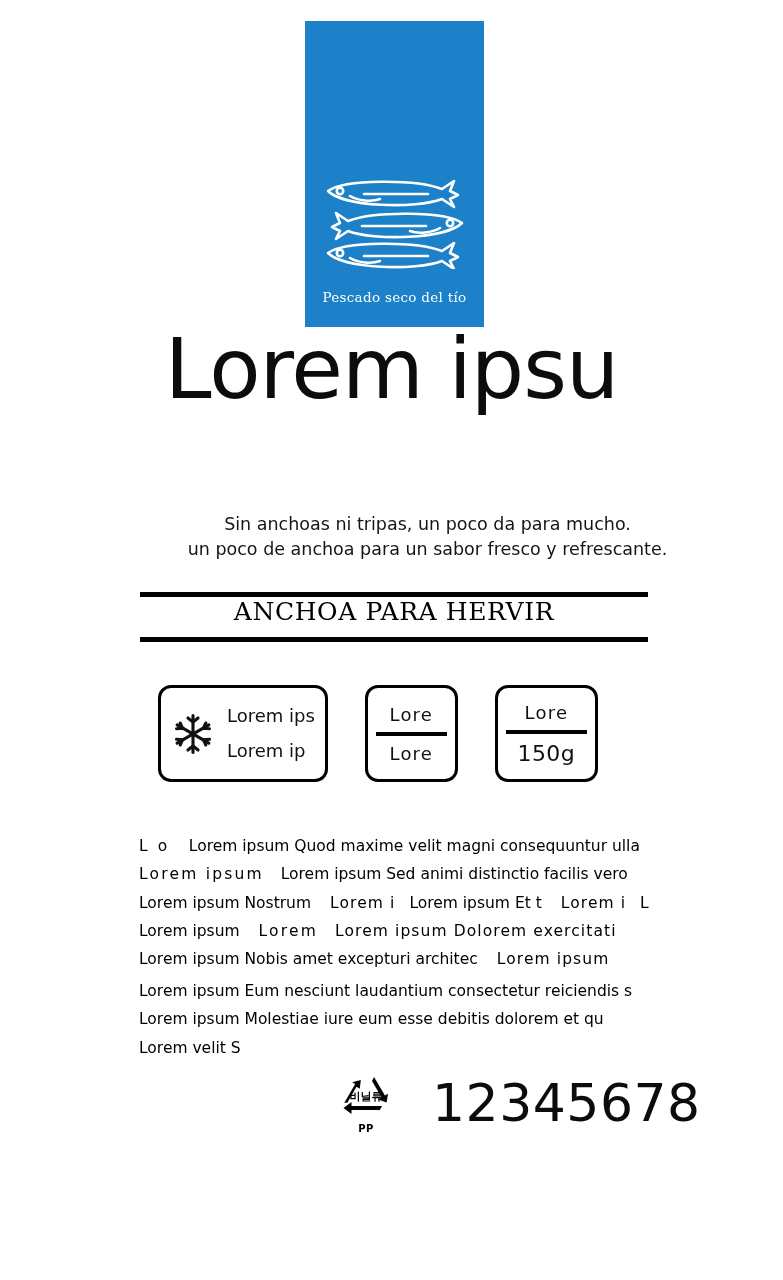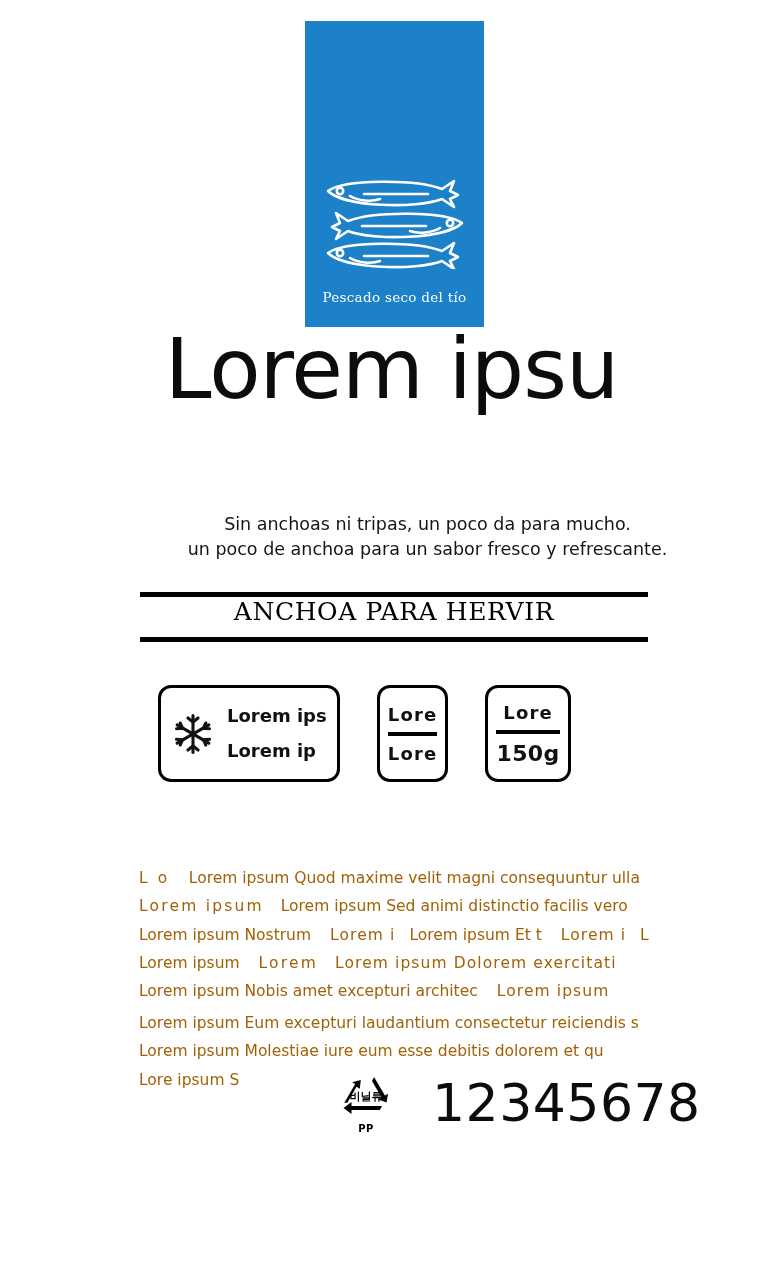--- a/index.html
+++ b/index.html
@@ -95,25 +95,24 @@
     padding: 0 0 11px;
     color: #000000;
     white-space: nowrap;
   }
 
   
   .spec-row {
     position: absolute;
     left: 158px;
     top: 685px;
-    width: 408px;
+    width: 440px;
     display: flex;
     align-items: flex-start;
     gap: 37px;
-    font-weight: bold;
   }
   .spec-box {
     border: 3px solid #000000;
     border-radius: 13px;
     box-sizing: border-box;
     background: #ffffff;
   }
   .spec-box.frozen {
     width: 200px;
     height: 97px;
@@ -160,22 +159,21 @@
   }
   .stacked-bottom.big { font-size: 22px; letter-spacing: 0.4px; }
 
   
   .legal-block {
     position: absolute;
     left: 139px;
     top: 838px;
     width: 510px;
     font-size: 15.5px;
-    color: #a16207;
-    margin-top: 32px;
+    color: #000000;
   }
   .legal-line {
     white-space: nowrap;
     overflow: hidden;
     margin-bottom: 11px;
     line-height: 1.12;
   }
   .legal-line:last-child { margin-bottom: 0; }
   .legal-line .seg { display: inline; }
   .seg.sp1 { letter-spacing: 2.6px; margin-right: 14px; }
@@ -294,23 +292,23 @@
   </div>
 
 </div>
 
 <div class="legal-block">
     <div class="legal-line"><span class="seg sp1">L o</span> <span class="seg ">Lorem ipsum Quod maxime velit magni consequuntur ulla</span> </div>
     <div class="legal-line"><span class="seg sp2">Lorem ipsum</span> <span class="seg ">Lorem ipsum Sed animi distinctio facilis vero</span> </div>
     <div class="legal-line"><span class="seg gap">Lorem ipsum Nostrum</span> <span class="seg loose">Lorem i</span> <span class="seg gap">Lorem ipsum Et t</span> <span class="seg loose">Lorem i</span> <span class="seg ">Lor</span> </div>
     <div class="legal-line"><span class="seg gap">Lorem ipsum</span> <span class="seg sp2">Lorem</span> <span class="seg loose">Lorem ipsum Dolorem exercitati</span> </div>
     <div class="legal-line para"><span class="seg gap">Lorem ipsum Nobis amet excepturi architec</span> <span class="seg loose">Lorem ipsum</span> </div>
-    <div class="legal-line"><span class="seg ">Lorem ipsum Eum excepturi laudantium consectetur reiciendis s</span> </div>
+    <div class="legal-line"><span class="seg ">Lorem ipsum Eum nesciunt laudantium consectetur reiciendis s</span> </div>
     <div class="legal-line"><span class="seg ">Lorem ipsum Molestiae iure eum esse debitis dolorem et qu</span> </div>
-    <div class="legal-line"><span class="seg ">Lore ipsum S</span> </div>
+    <div class="legal-line"><span class="seg ">Lorem velit S</span> </div>
   </div>
 
 <div class="footer-row">
   <div class="recycle-mark">
     <svg viewBox="0 0 56 50">
       <g fill="#000000">
 
         <path d="M9.5 30.5 L18.5 14.8 L21.8 16.8 L22.8 8.0 L14.2 10.2 L17.2 12.0 L6.2 31.0 Z"></path>
 
         <path d="M34.0 9.0 L43.6 25.6 L40.2 27.5 L48.6 30.6 L50.0 21.7 L46.9 23.6 L36.1 5.0 Z"></path>

